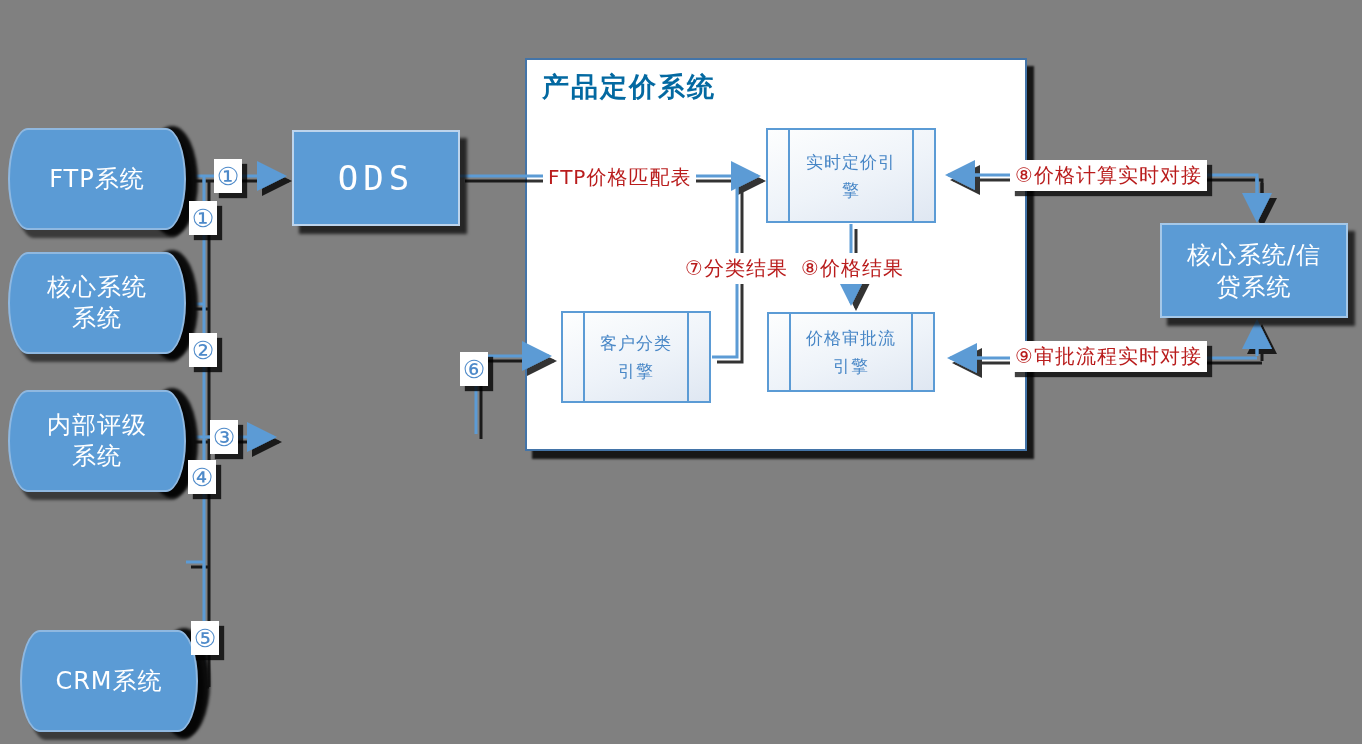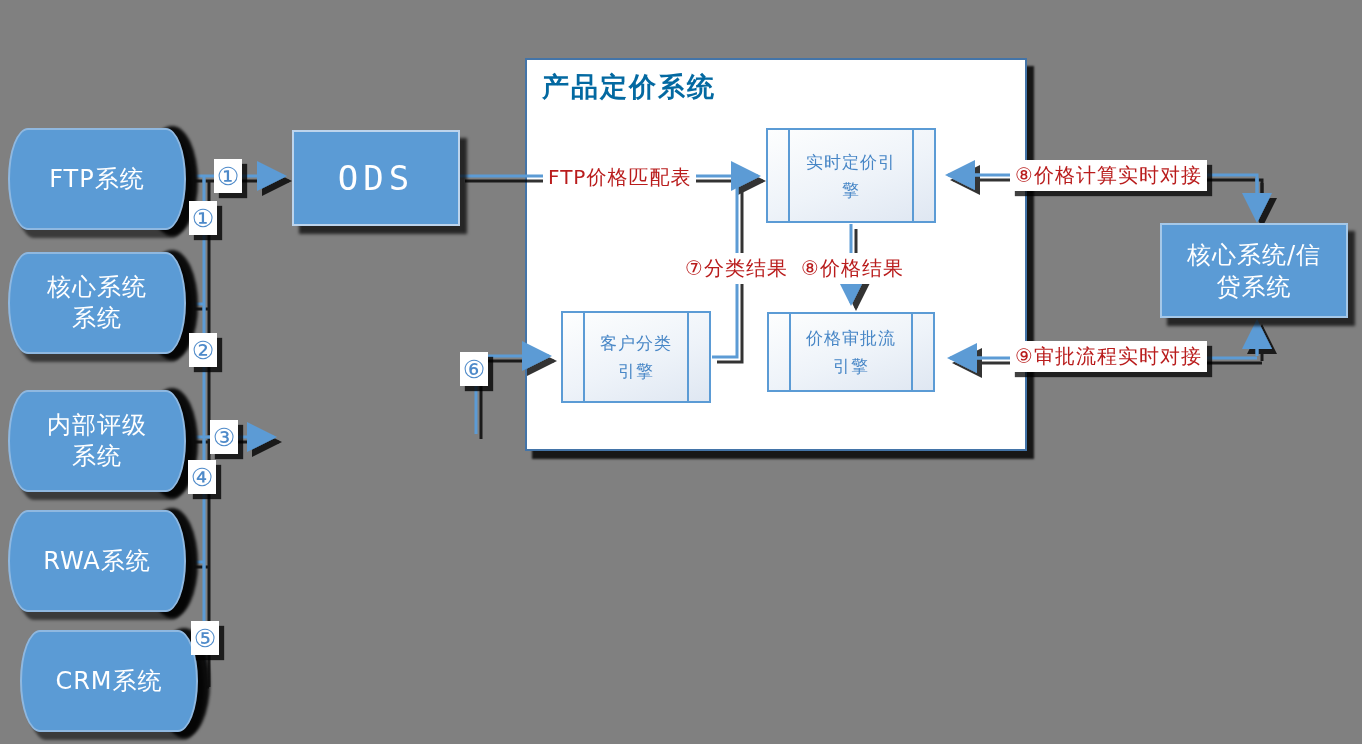--- a/index.html
+++ b/index.html
@@ -129,24 +129,20 @@
   <div class="cyl" style="left:8px;top:252px;">
     <div class="cap-dark"></div>
     <div class="body">核心系统
 系统</div>
   </div>
   <div class="cyl" style="left:8px;top:390px;">
     <div class="cap-dark"></div>
     <div class="body">内部评级
 系统</div>
   </div>
-  <div class="cyl" style="left:8px;top:510px;">
-    <div class="cap-dark"></div>
-    <div class="body">RWA系统</div>
-  </div>
   <div class="cyl" style="left:20px;top:630px;">
     <div class="cap-dark"></div>
     <div class="body">CRM系统</div>
   </div>
 
   <div class="blue-box ods">ODS</div>
 
 
   <div class="engine rt">实时定价引
 擎</div>

